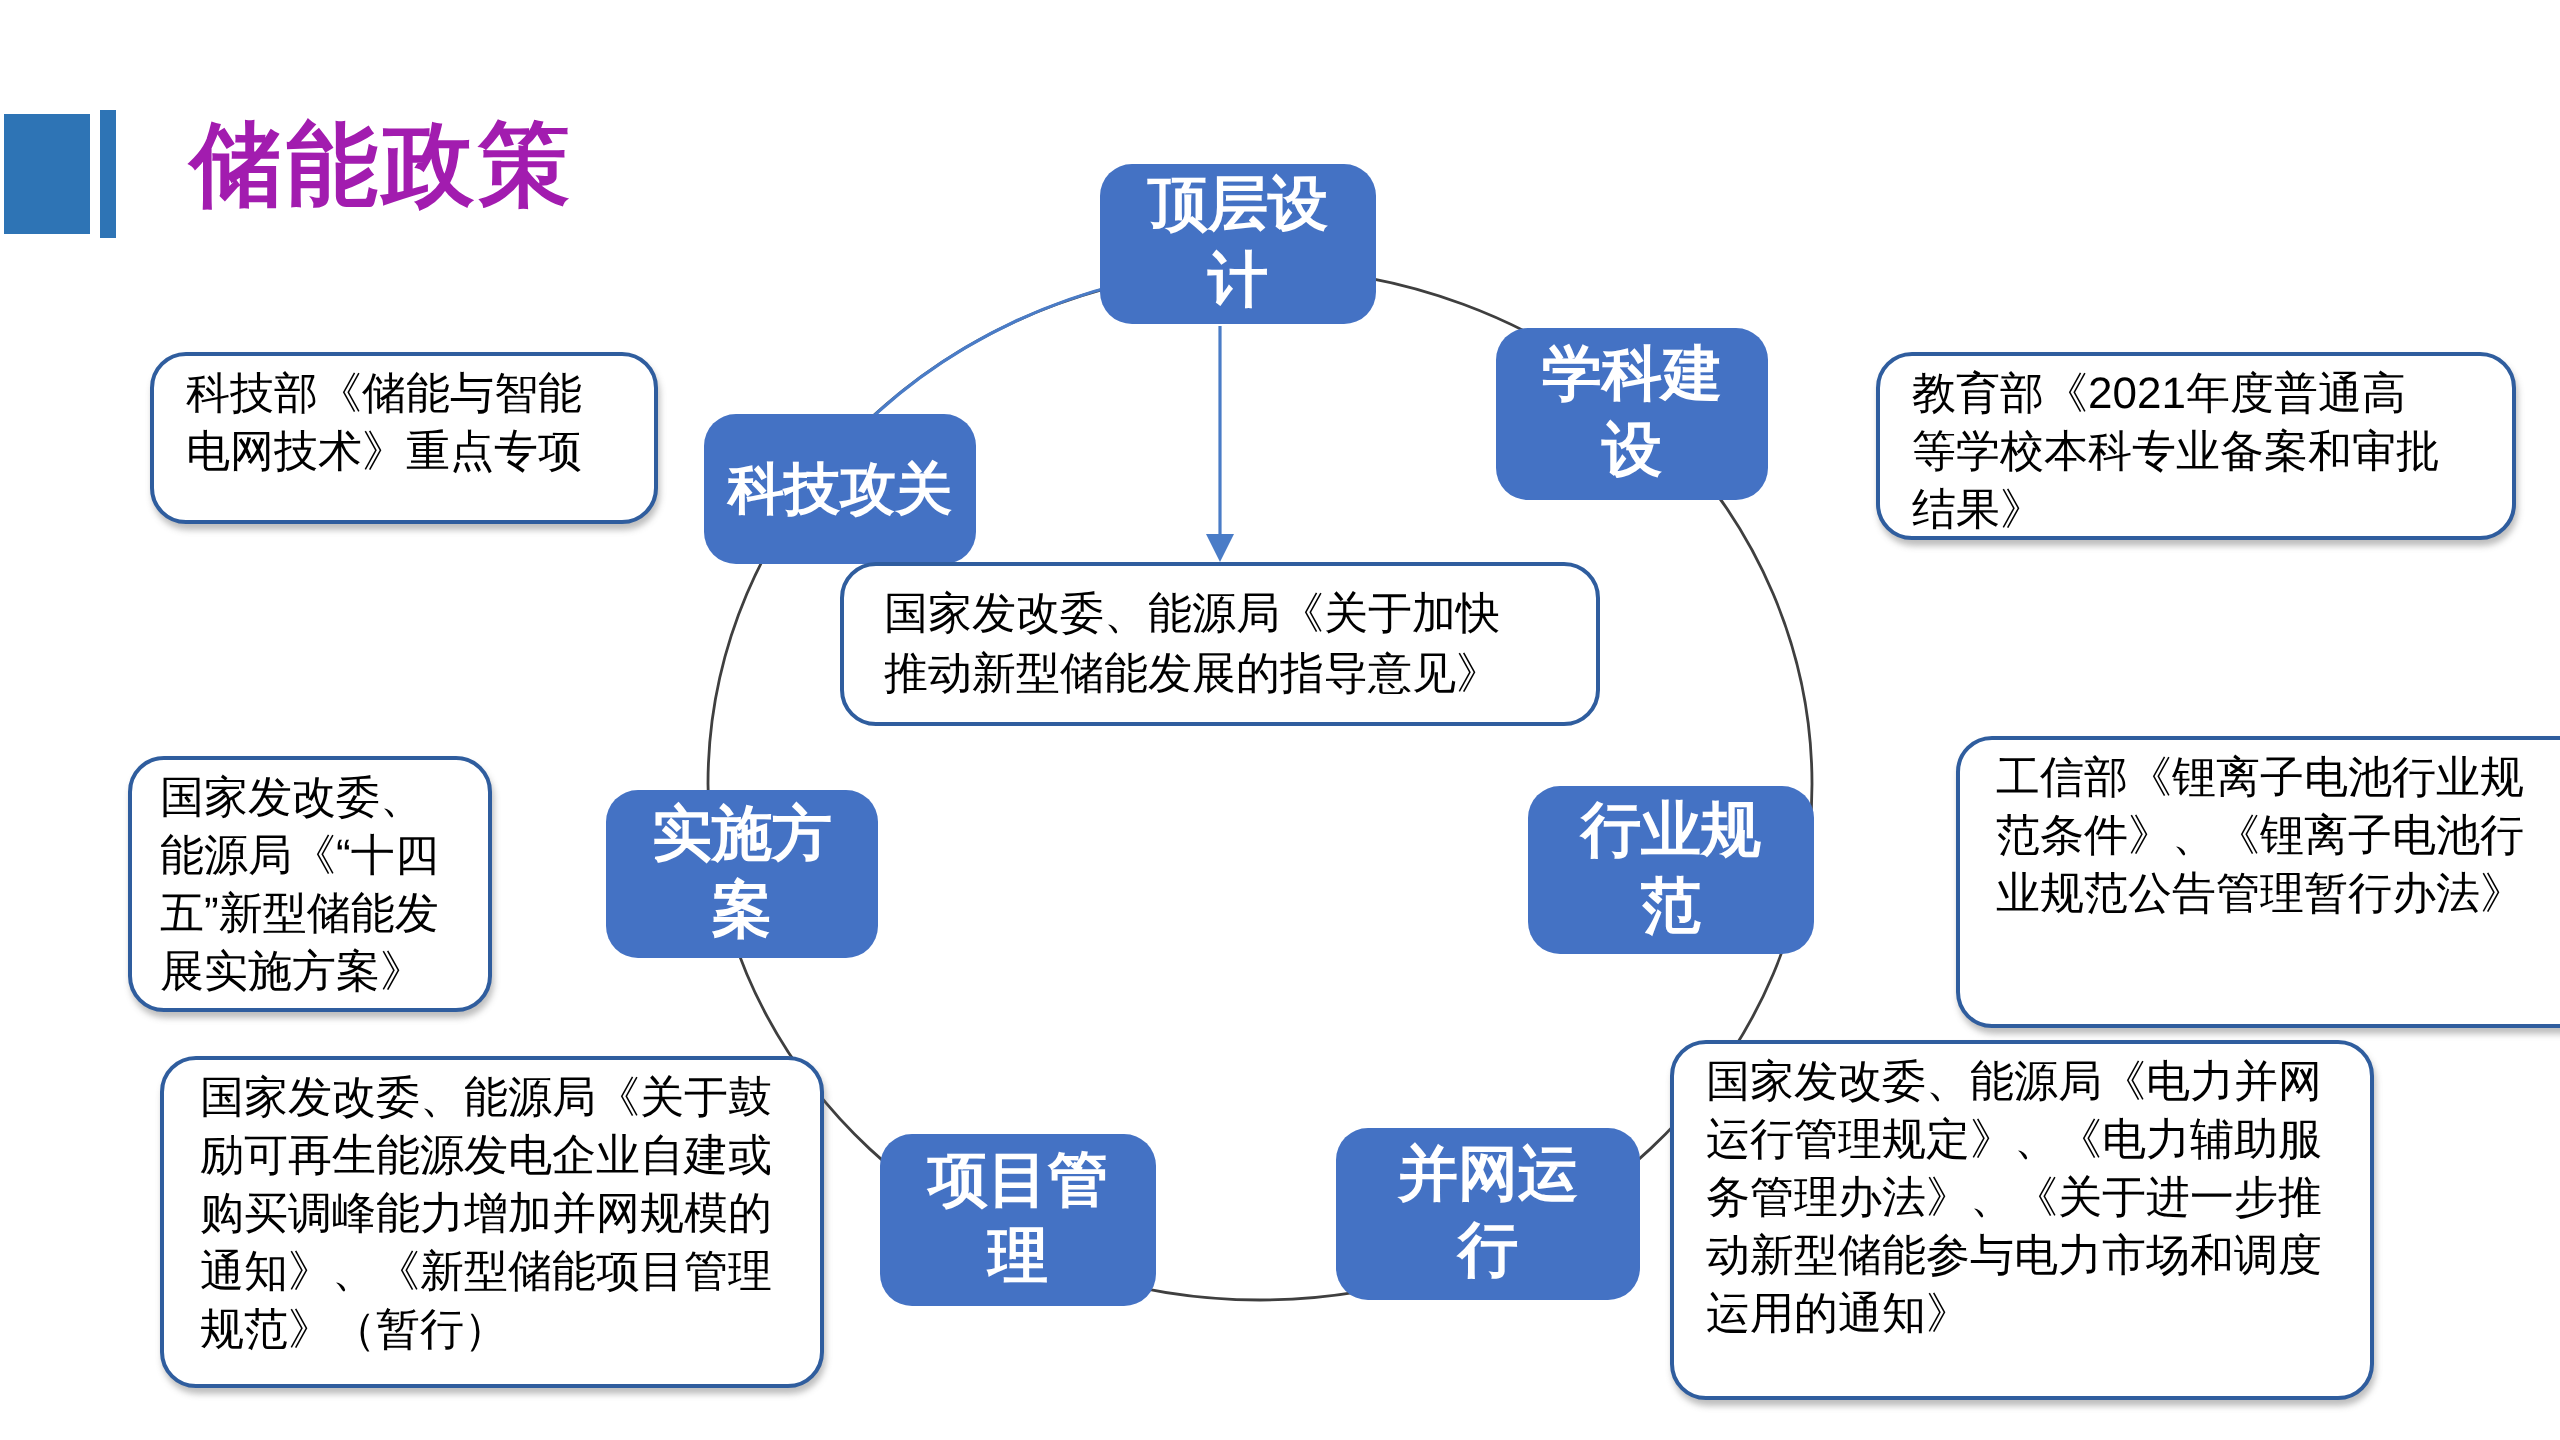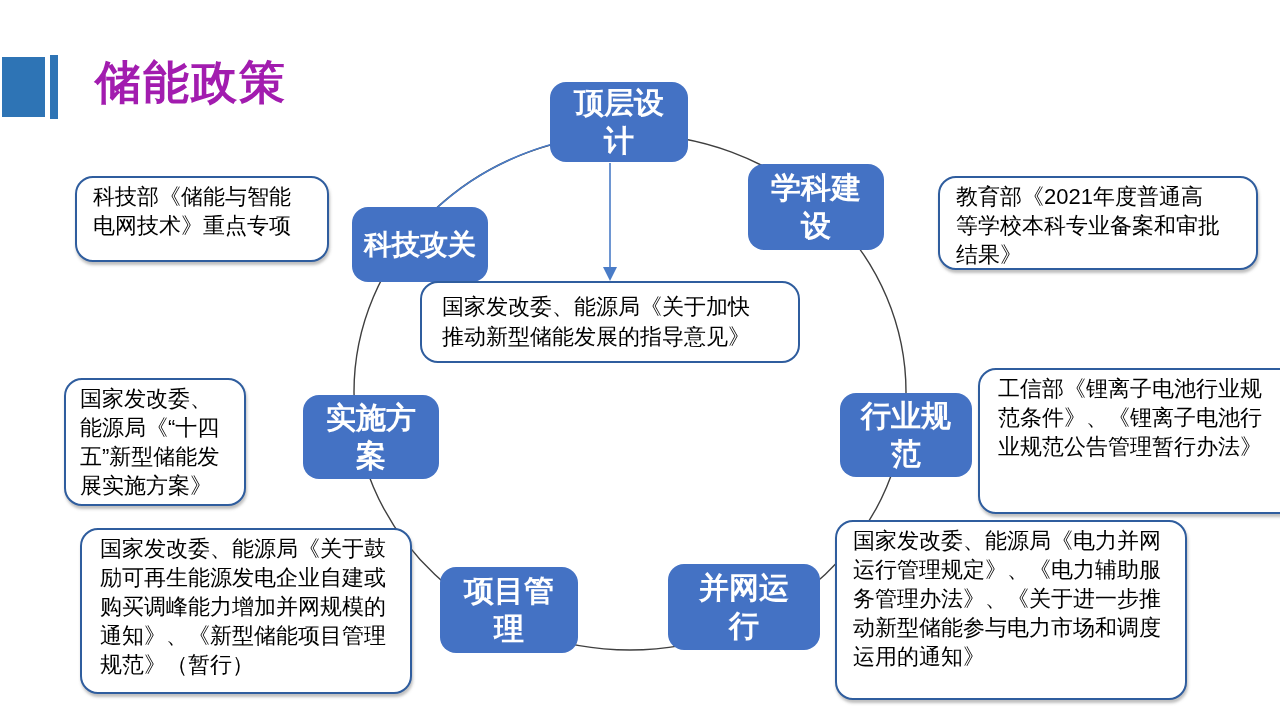--- a/index.html
+++ b/index.html
@@ -13,21 +13,21 @@
   
   .diagram-svg{position:absolute;left:0;top:0;width:1280px;height:720px;z-index:1;}
   
   .node{position:absolute;z-index:3;background:#4472C4;border-radius:16px;color:#ffffff;
         font-weight:bold;display:flex;align-items:center;justify-content:center;text-align:center;
         white-space:pre-line;font-size:30px;line-height:1.27;}
   #node-top{left:550px;top:82px;width:138px;height:80px;}
   #node-tech{left:352px;top:183px;width:136px;height:75px;font-size:28px;margin-top:24px;}
   #node-discipline{left:748px;top:164px;width:136px;height:86px;}
   #node-implementation{left:303px;top:395px;width:136px;height:84px;}
-  #node-industry{left:840px;top:393px;width:132px;height:84px;}
+  #node-industry{left:764px;top:393px;width:143px;height:84px;}
   #node-project{left:440px;top:567px;width:138px;height:86px;}
   #node-grid{left:668px;top:564px;width:152px;height:86px;}
   
   .callout{position:absolute;z-index:4;background:#ffffff;border:2px solid #2F5D9E;border-radius:18px;
            box-sizing:border-box;display:flex;color:#000;font-size:22px;
            line-height:1.32;box-shadow:1px 3px 3px rgba(110,110,110,0.45);}
   #callout-tech{left:75px;top:176px;width:254px;height:86px;padding:4px 16px;}
   #callout-discipline{left:938px;top:176px;width:320px;height:94px;padding:4px 34px 0 16px;}
   #callout-implementation{left:64px;top:378px;width:182px;height:128px;padding:4px 14px;}
   #callout-industry{left:978px;top:368px;width:328px;height:146px;padding:4px 27px 4px 18px;}

